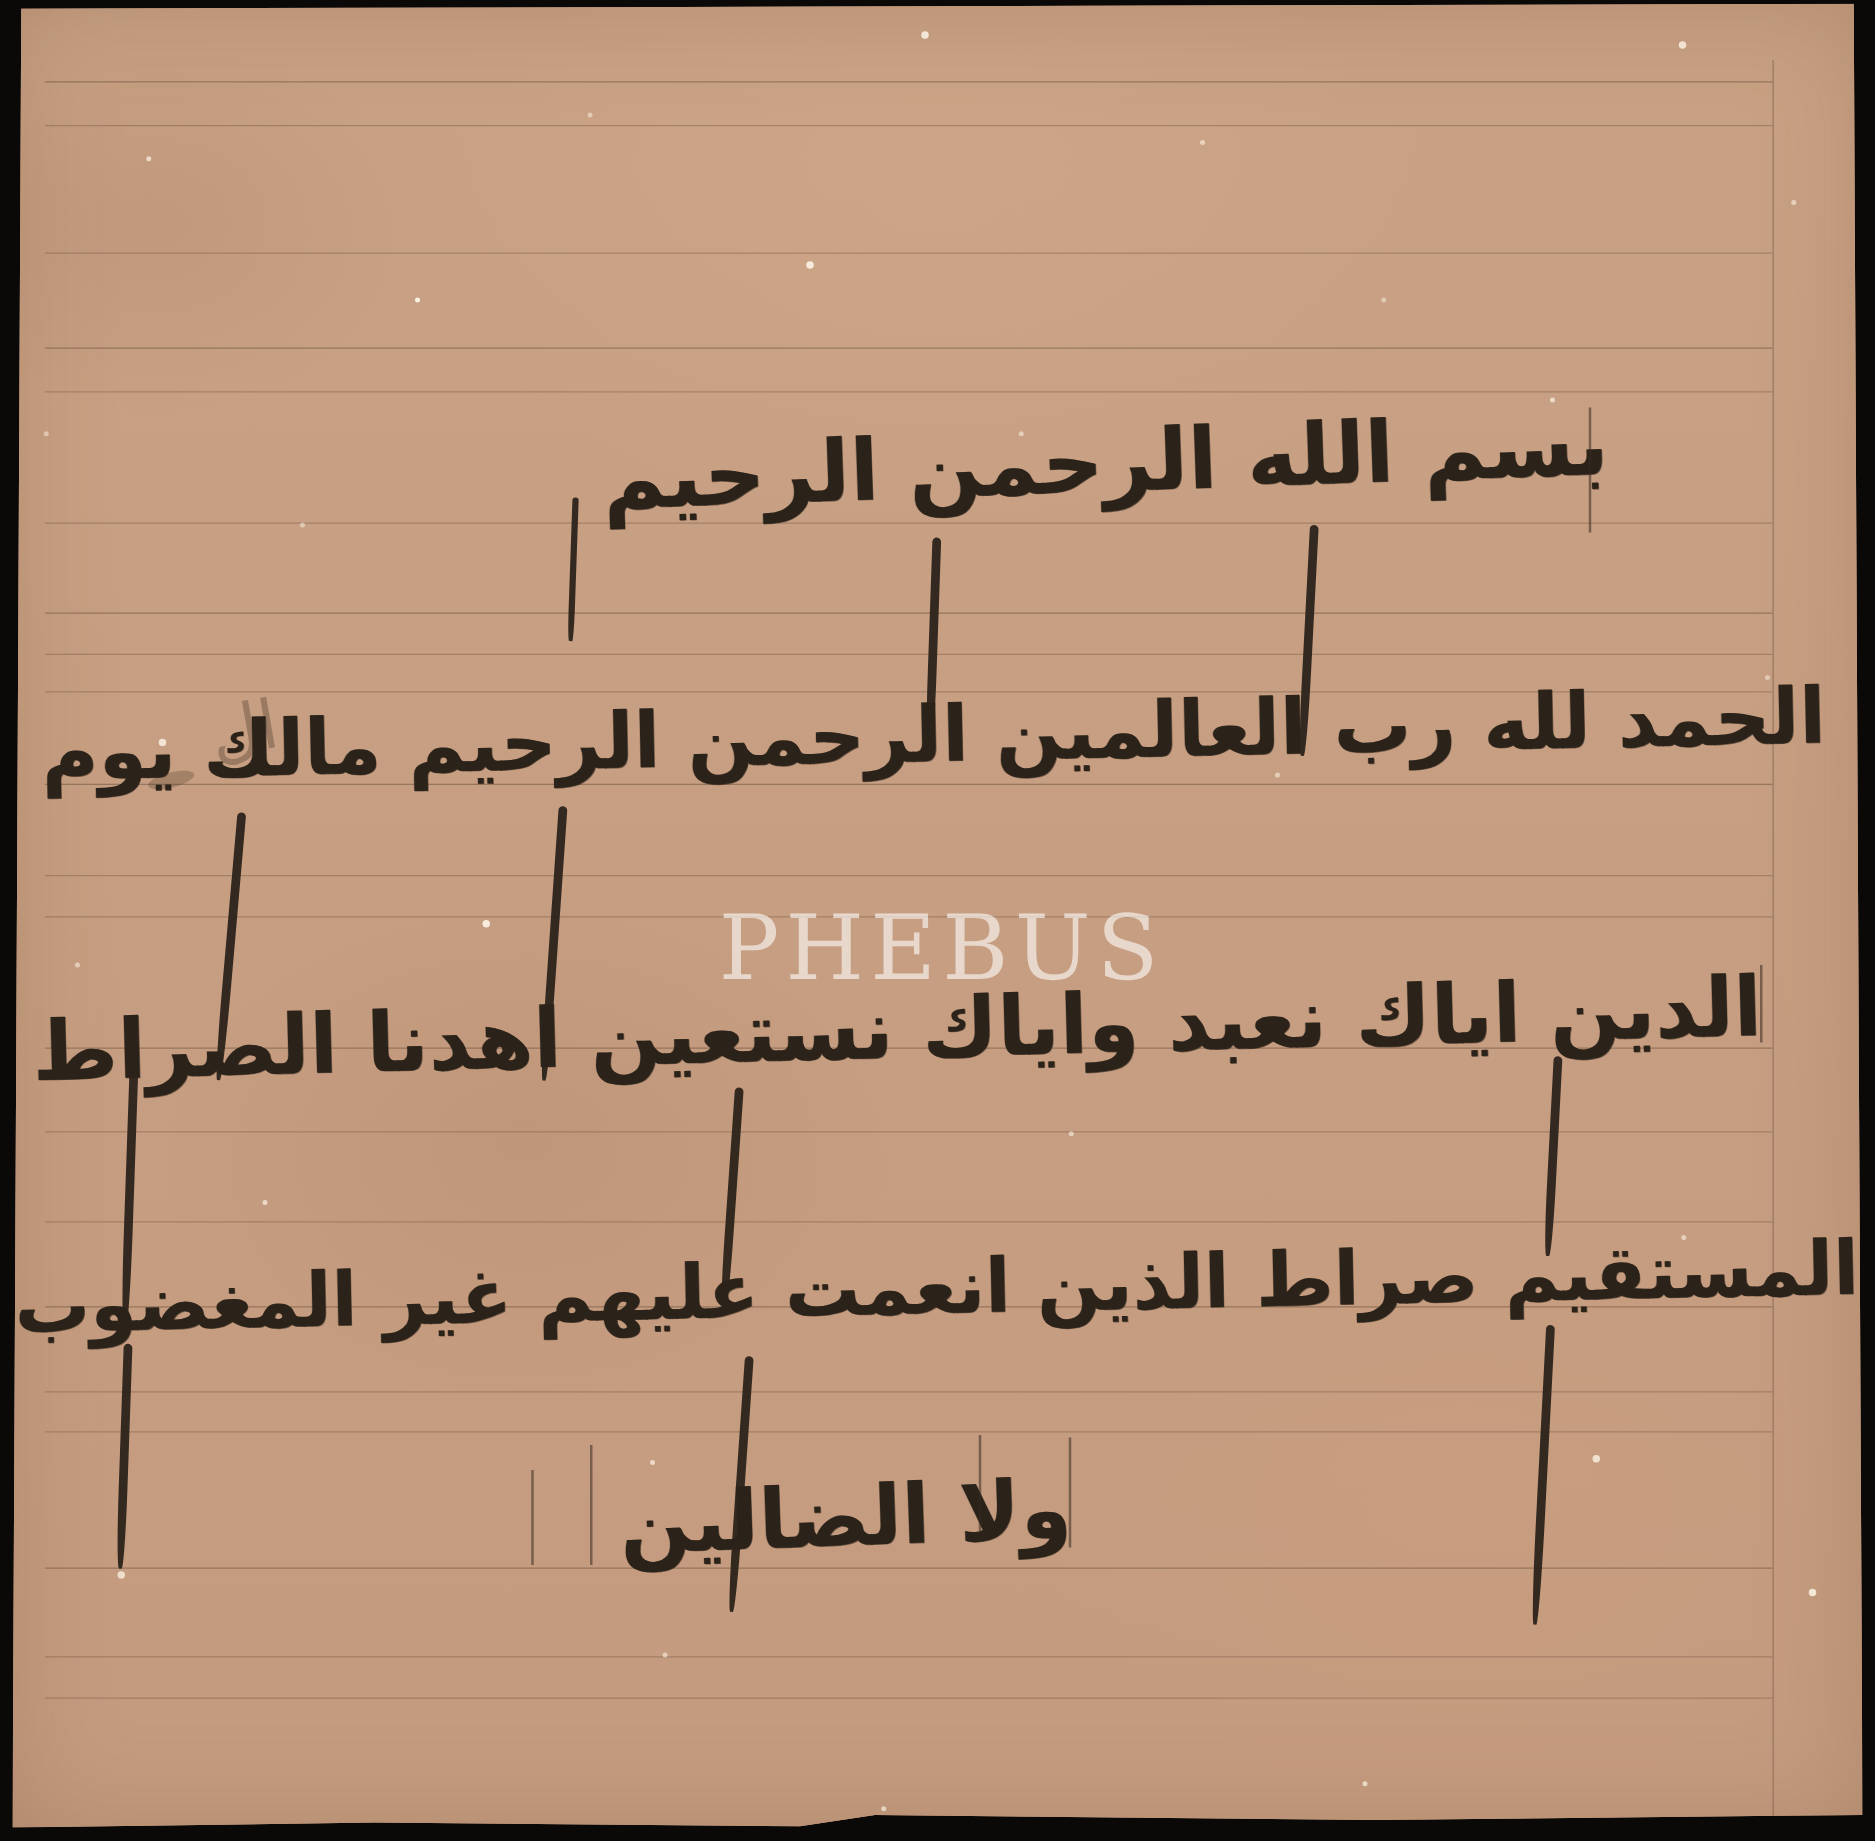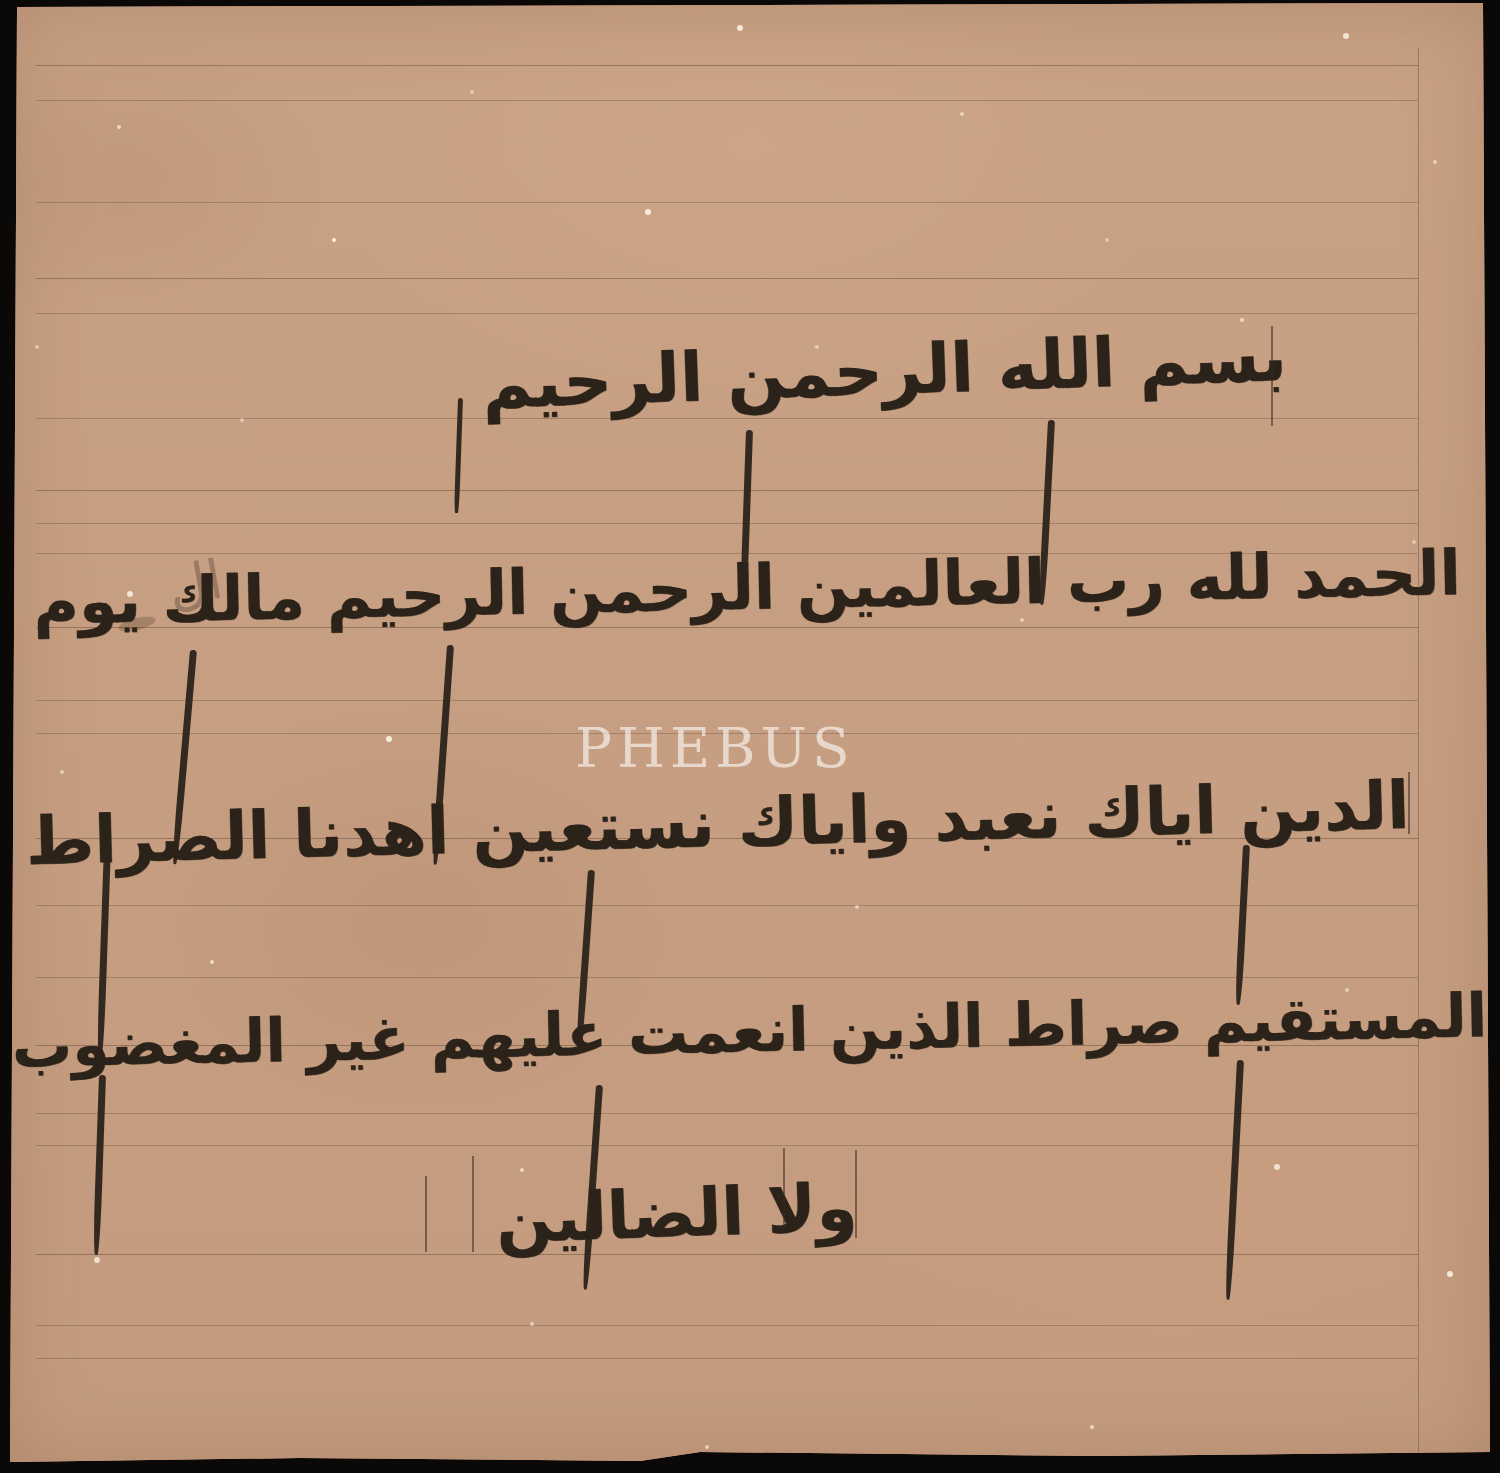--- a/index.html
+++ b/index.html
@@ -64,21 +64,21 @@
       483px 107px 0 0 rgba(252,244,230,.55),
       1158px 462px 0 0 rgba(252,244,230,.5),
       -297px 107px 0 0 rgba(252,244,230,.5),
       340px 797px 0 0 rgba(252,244,230,.55),
       1013px 750px 0 0 rgba(252,244,230,.6);
   }
 
   
   #watermark{
     position:absolute;left:575px;top:716px;z-index:3;
-    font-family:"DejaVu Serif",serif;font-size:55px;letter-spacing:5px;
+    font-family:"DejaVu Serif",serif;font-size:72px;letter-spacing:5px;
     color:var(--wm);opacity:.6;
   }
 
   
   .cal{
     position:absolute;z-index:4;direction:rtl;white-space:nowrap;
     font-family:"DejaVu Sans",sans-serif;font-weight:700;color:var(--ink);
     line-height:1.45;
     text-shadow:.5px .5px 0 rgba(43,35,26,.55), -.5px 0 0 rgba(43,35,26,.3);
   }

